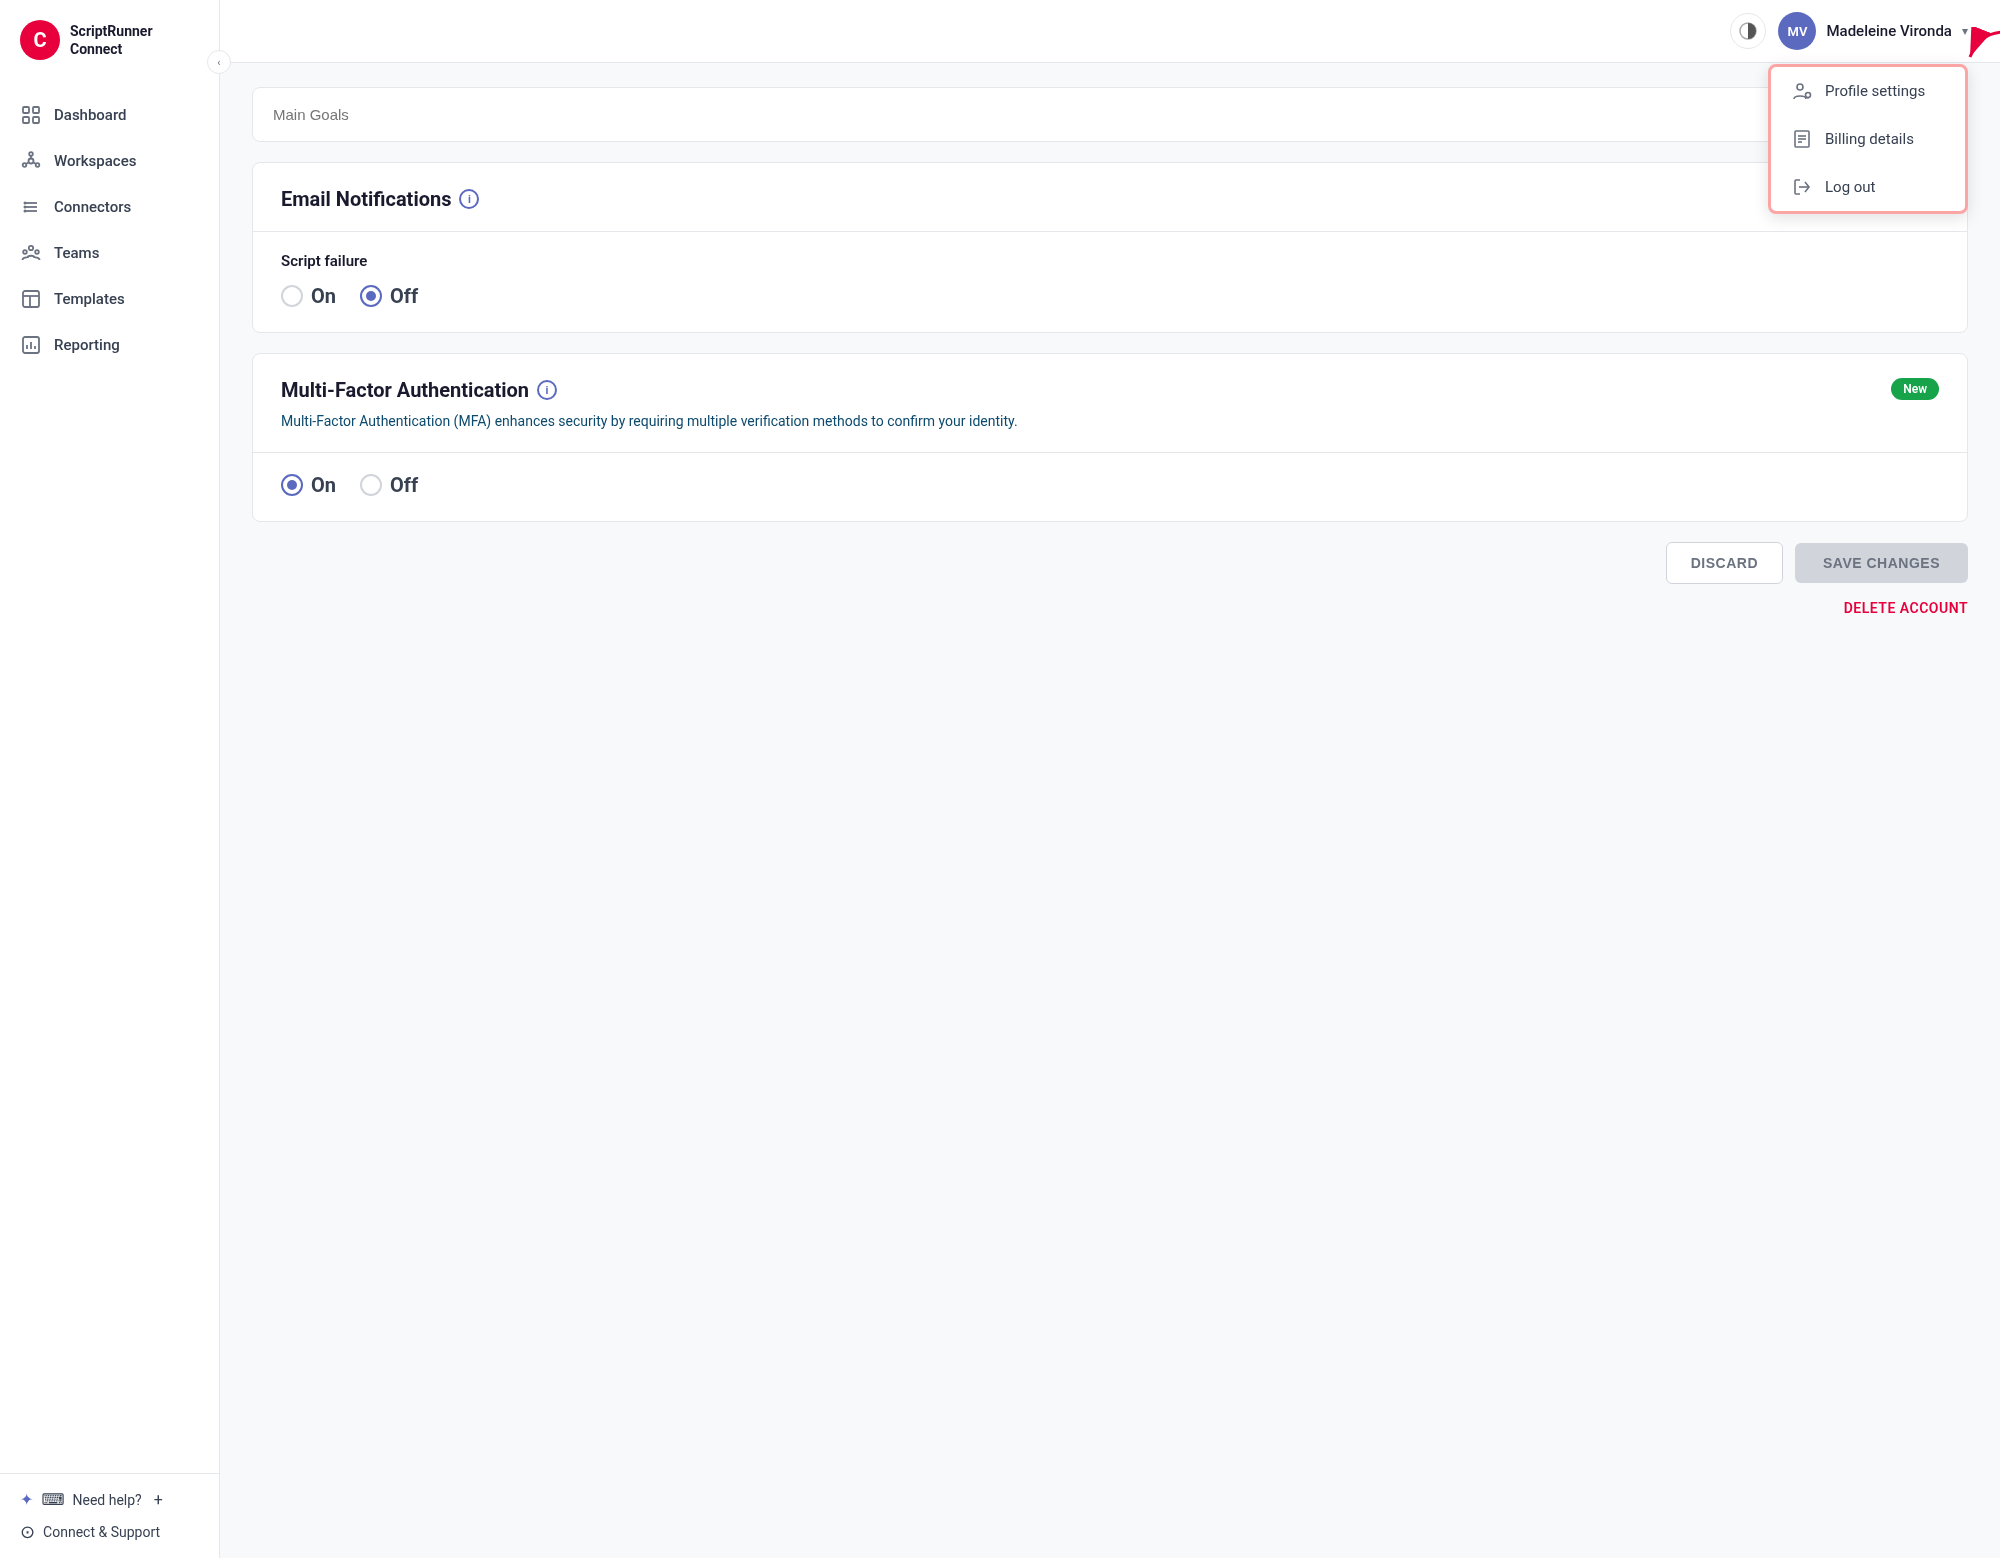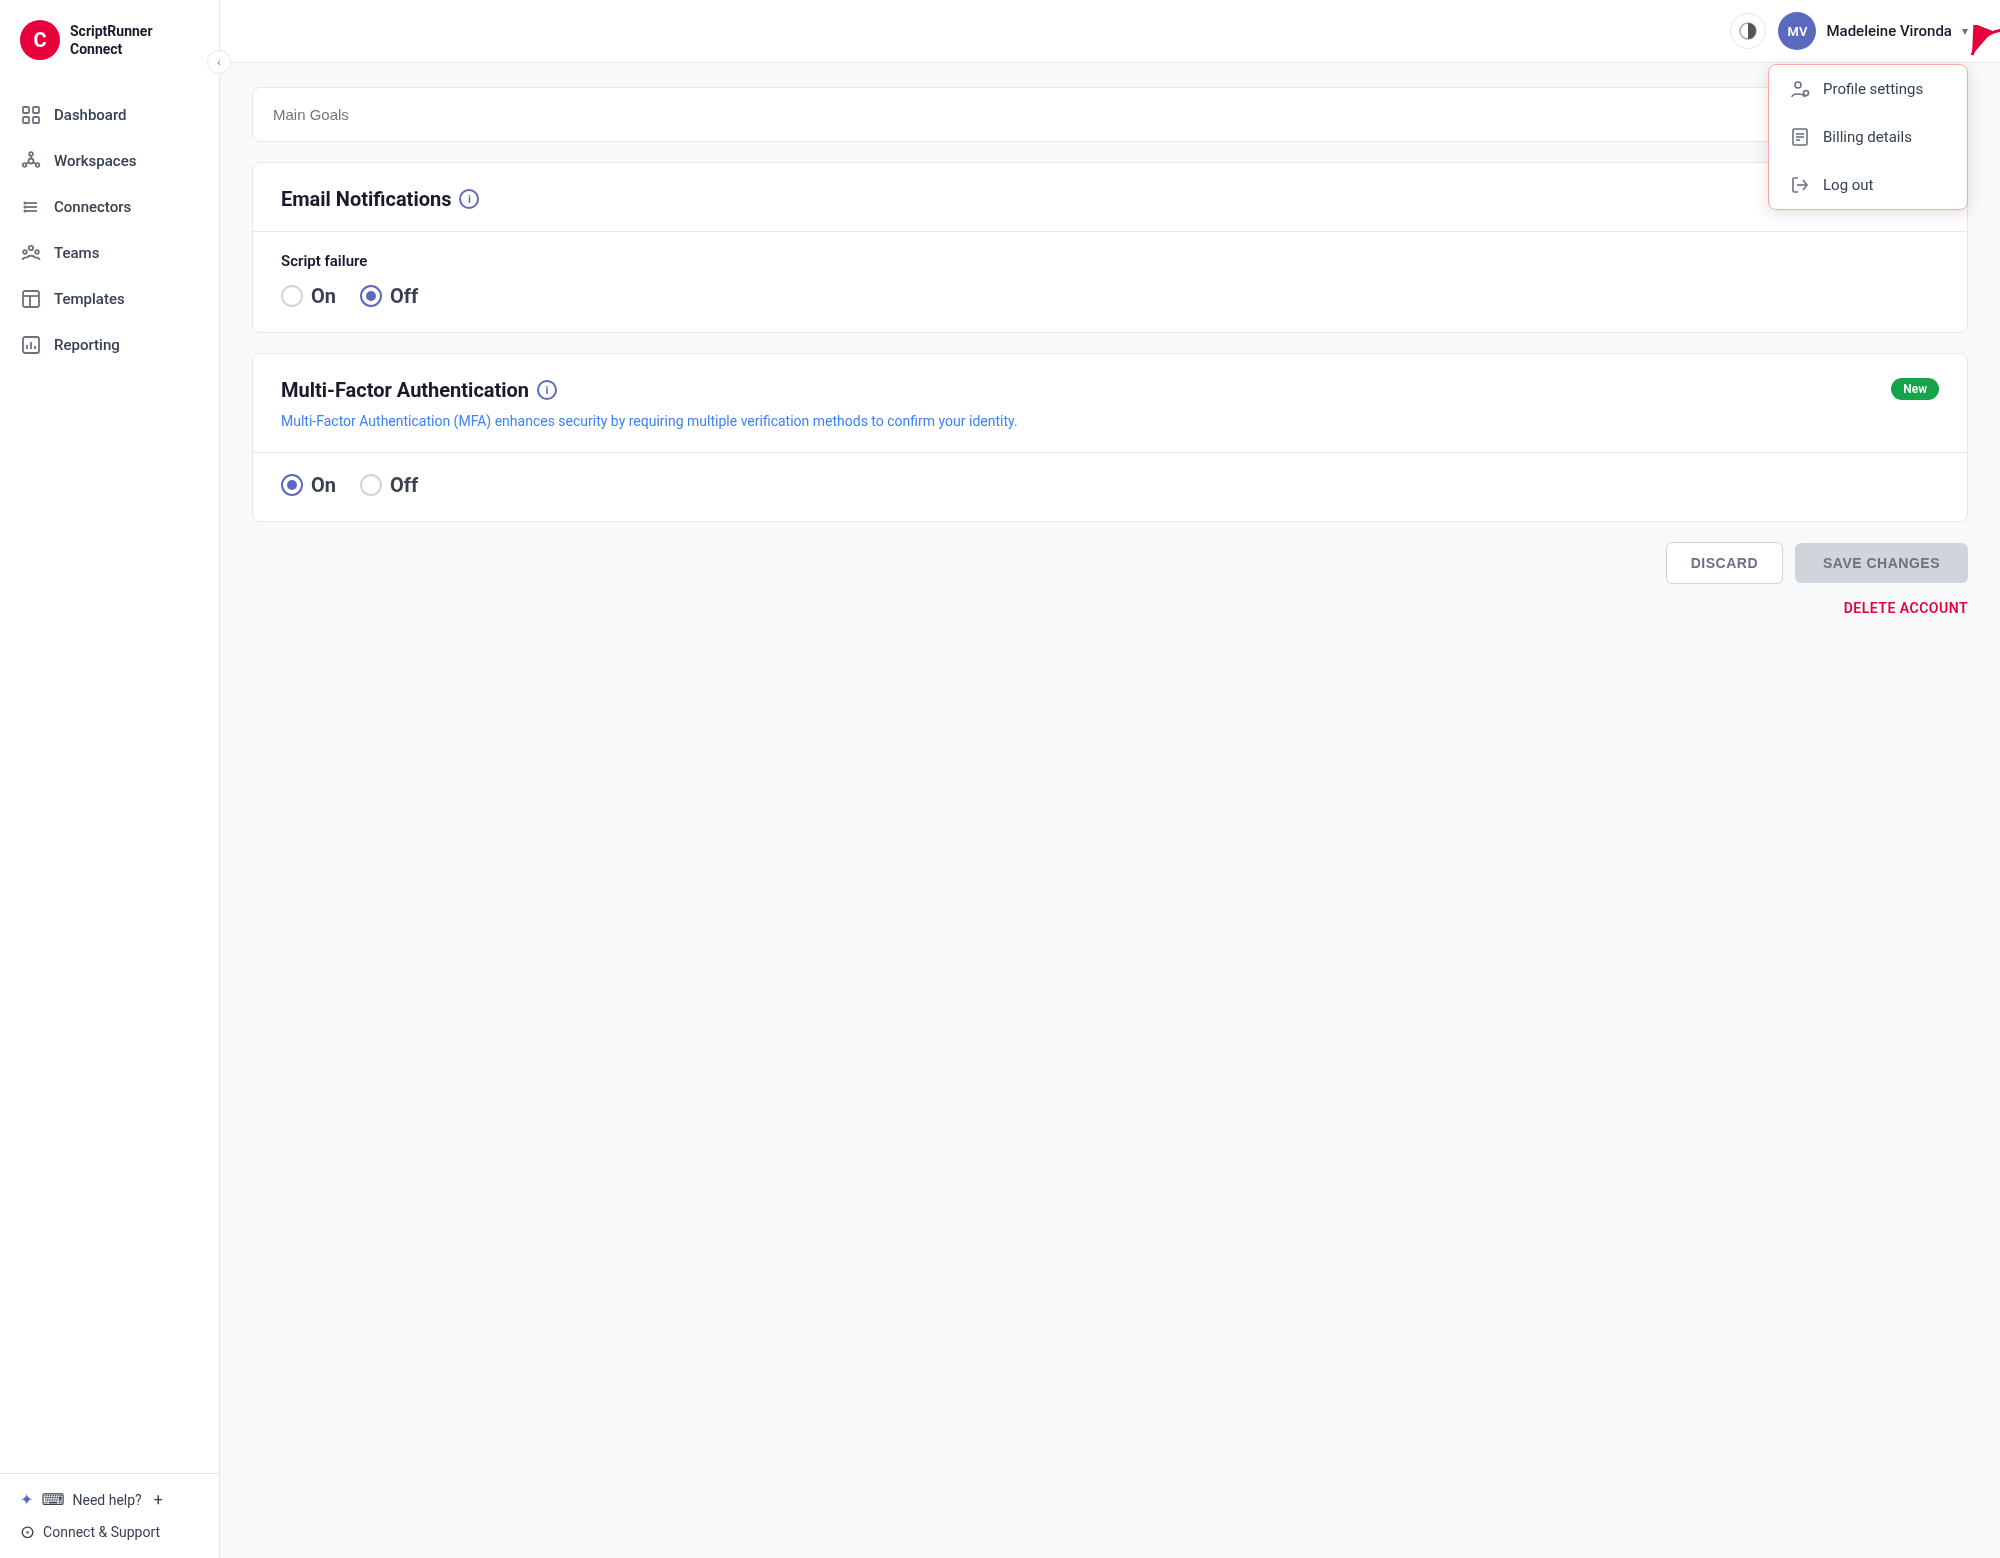--- a/index.html
+++ b/index.html
@@ -163,21 +163,21 @@
       color: #6b7280;
       font-size: 12px;
     }
 
     
     .dropdown-menu {
       position: absolute;
       top: 64px;
       right: 32px;
       background: white;
-      border: 1px solid #fca5a5;
+      border: 3px solid #fca5a5;
       border-radius: 8px;
       box-shadow: 0 4px 16px rgba(0,0,0,0.12);
       z-index: 100;
       min-width: 200px;
       overflow: visible;
     }
     .dropdown-item {
       display: flex;
       align-items: center;
       gap: 12px;
@@ -320,21 +320,21 @@
     }
     .radio-label {
       font-size: 20px;
       color: #374151;
       font-weight: bold;
     }
 
     
     .mfa-desc {
       font-size: 14px;
-      color: #3b82f6;
+      color: #0c4a6e;
       margin-bottom: 12px;
       line-height: 1.6;
     }
     .mfa-enable-label {
       font-size: 15px;
       font-weight: 600;
       color: #1a1a2e;
       margin-bottom: 14px;
     }
 

